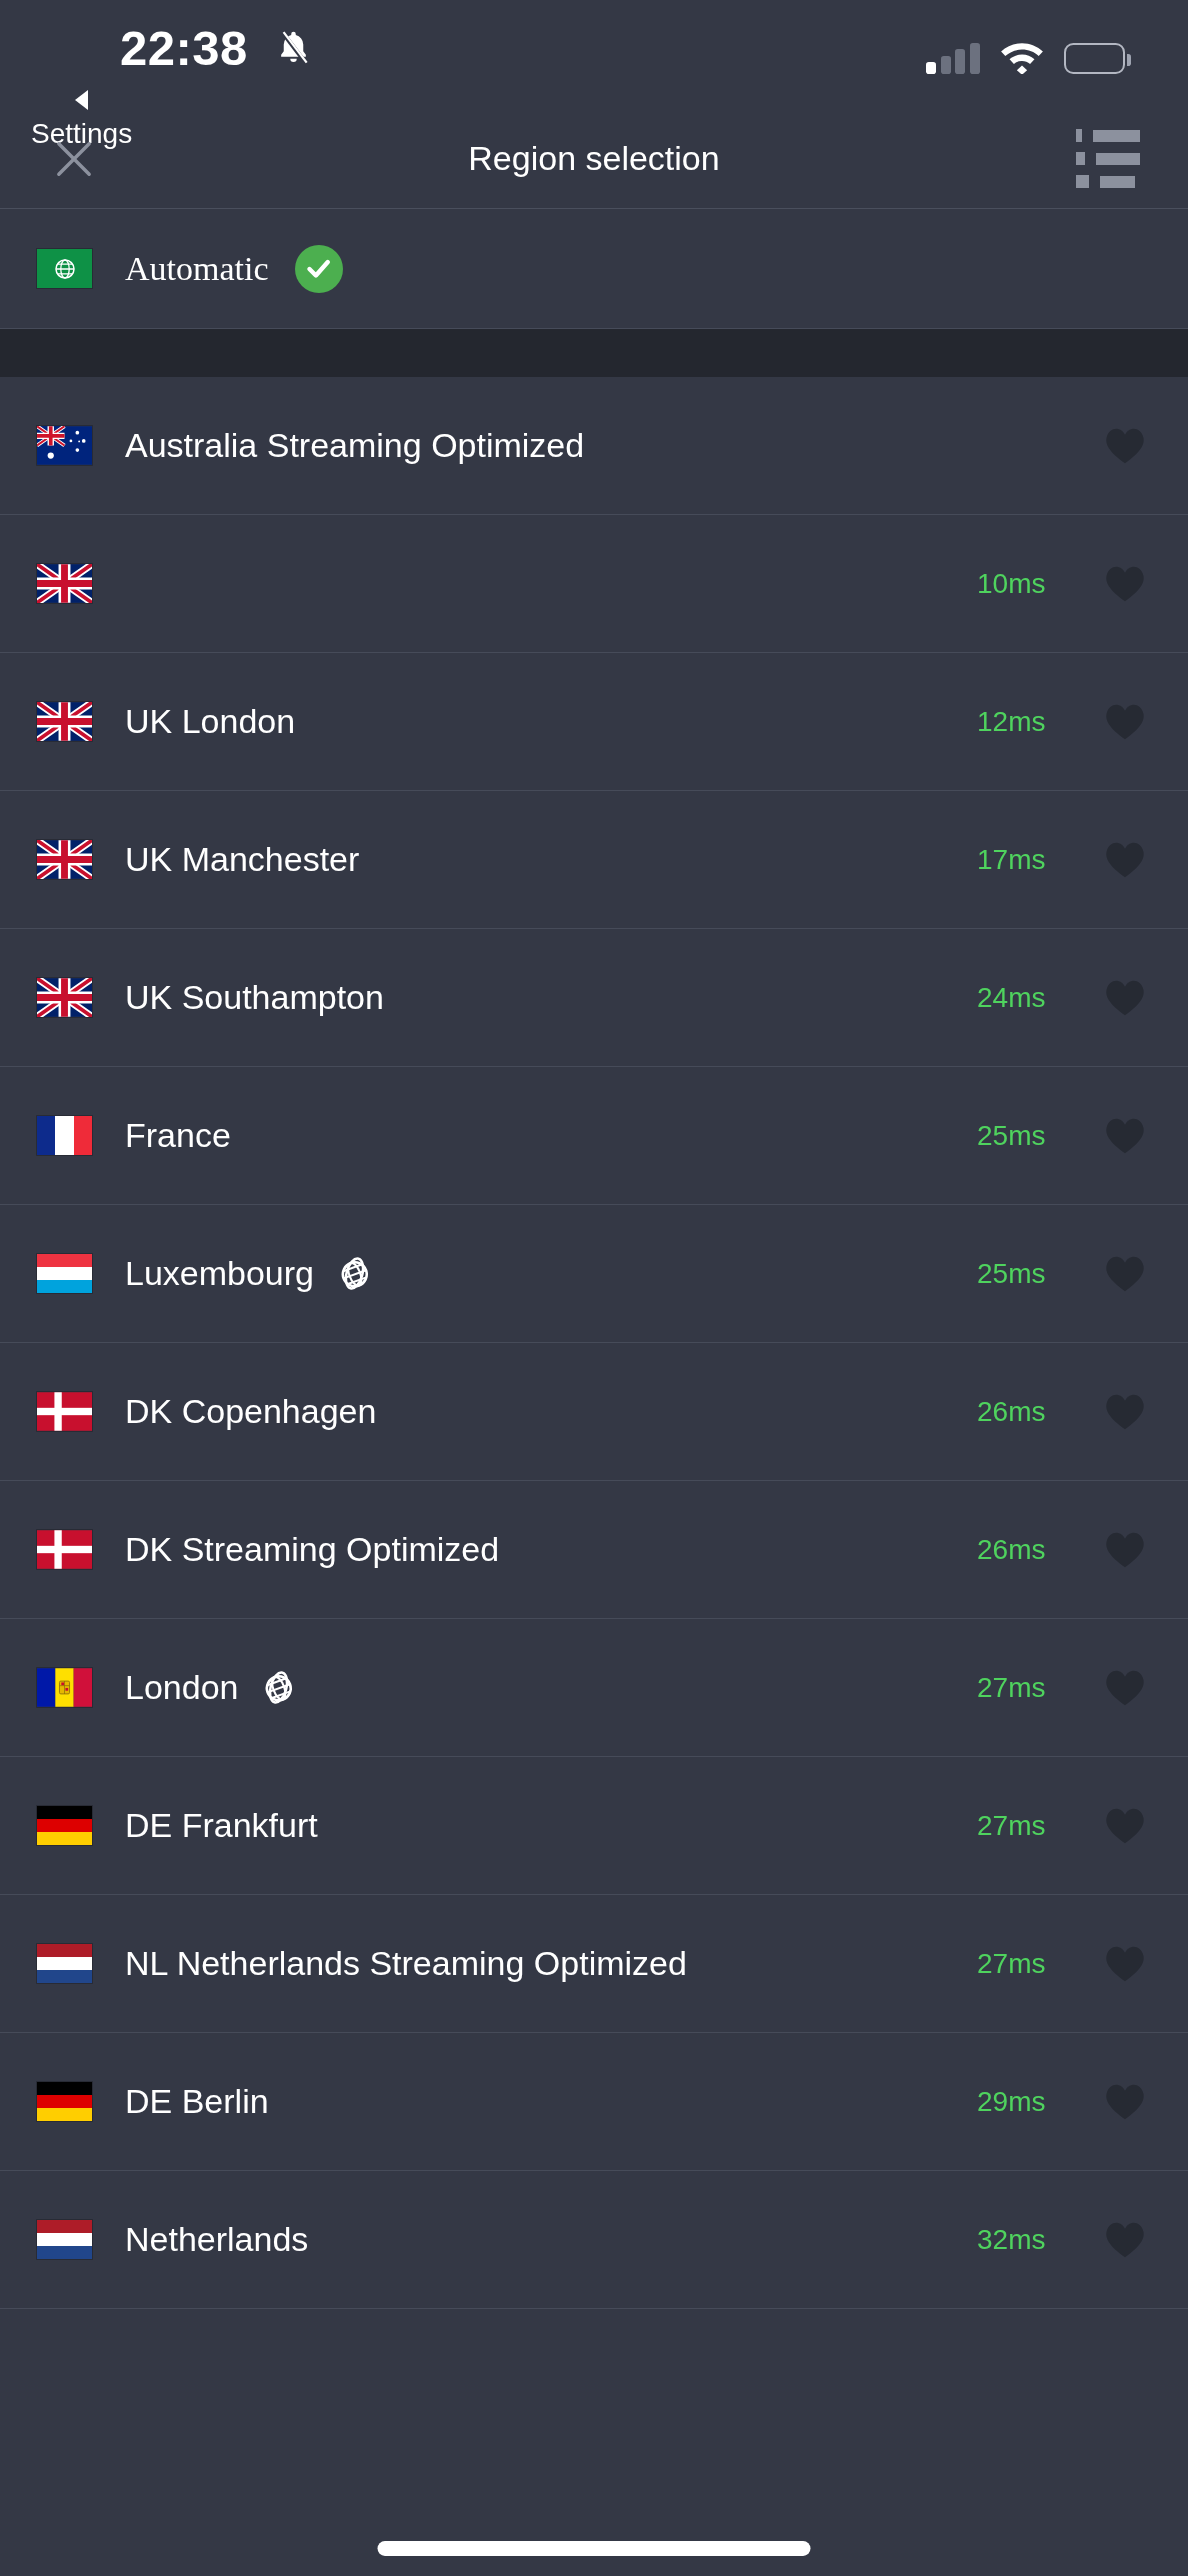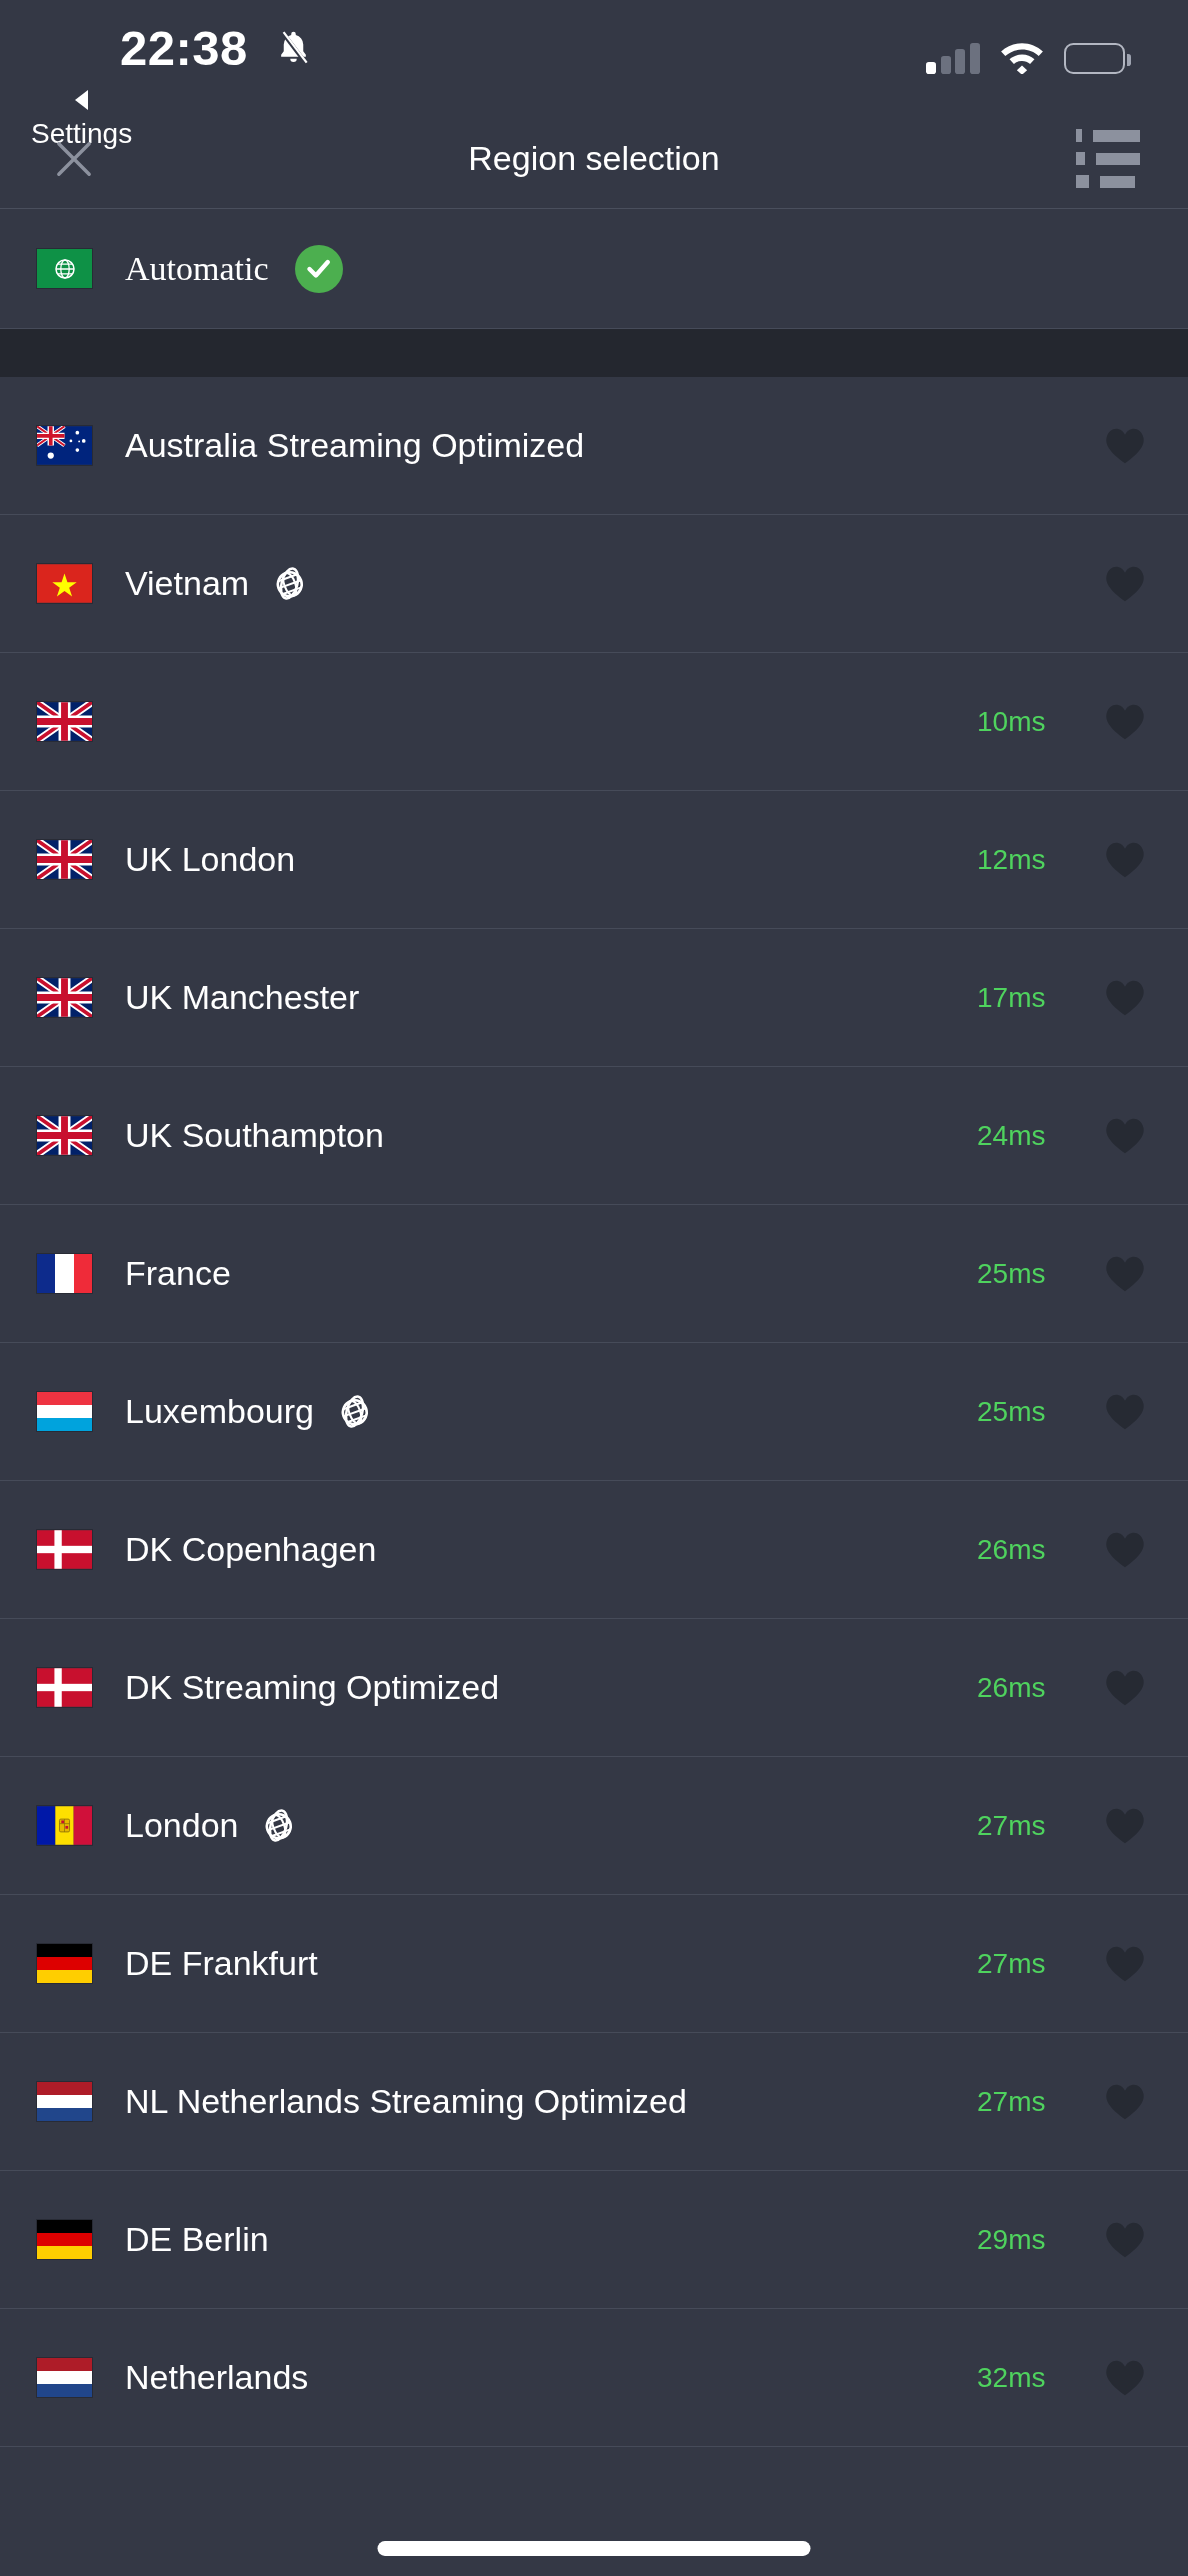--- a/index.html
+++ b/index.html
@@ -281,44 +281,20 @@
       <span class="ping"></span>
       <span class="heart">
   <svg viewBox="0 0 24 22" width="42" height="39">
     <path fill="#262a33" d="M12 21.2 C3 14.6 0.6 10.4 1.5 6.4 C2.3 2.9 5.3 1 8.1 1.6 C9.9 2 11.2 3.3 12 4.9 C12.8 3.3 14.1 2 15.9 1.6 C18.7 1 21.7 2.9 22.5 6.4 C23.4 10.4 21 14.6 12 21.2 Z"></path>
   </svg>
 </span>
     </div>
     <div class="row">
       <span class="flag">
   <svg viewBox="0 0 60 42" width="55" height="39">
-    <rect width="60" height="42" fill="#da251d"></rect>
-    <path fill="#ffff00" d="M30 10 L33.2 19.6 L43.3 19.6 L35.1 25.5 L38.3 35.1 L30 29.2 L21.7 35.1 L24.9 25.5 L16.7 19.6 L26.8 19.6 Z"></path>
-  </svg>
-</span>
-      <span class="row-label">Vietnam</span>
-      <span class="globe-badge">
-  <svg viewBox="0 0 24 24" width="41" height="41" style="transform:rotate(-20deg)">
-    <circle cx="12" cy="12.5" r="7" fill="none" stroke="#ffffff" stroke-width="1.5"></circle>
-    <ellipse cx="12" cy="12.5" rx="3.2" ry="7" fill="none" stroke="#ffffff" stroke-width="1.2"></ellipse>
-    <path d="M5 12.5h14 M6.3 8.5h11.4 M6.3 16.5h11.4" stroke="#ffffff" stroke-width="1.2" fill="none"></path>
-    <ellipse cx="12" cy="12" rx="9" ry="4.6" fill="none" stroke="#ffffff" stroke-width="1.5" transform="rotate(-55 12 12)"></ellipse>
-  </svg>
-</span>
-      <span class="spacer"></span>
-      <span class="ping"></span>
-      <span class="heart">
-  <svg viewBox="0 0 24 22" width="42" height="39">
-    <path fill="#262a33" d="M12 21.2 C3 14.6 0.6 10.4 1.5 6.4 C2.3 2.9 5.3 1 8.1 1.6 C9.9 2 11.2 3.3 12 4.9 C12.8 3.3 14.1 2 15.9 1.6 C18.7 1 21.7 2.9 22.5 6.4 C23.4 10.4 21 14.6 12 21.2 Z"></path>
-  </svg>
-</span>
-    </div>
-    <div class="row">
-      <span class="flag">
-  <svg viewBox="0 0 60 42" width="55" height="39">
     <rect width="60" height="42" fill="#012169"></rect>
     <path d="M0 0 L60 42 M60 0 L0 42" stroke="#ffffff" stroke-width="8"></path>
     <path d="M0 0 L60 42 M60 0 L0 42" stroke="#c8102e" stroke-width="4"></path>
     <path d="M30 0 V42 M0 21 H60" stroke="#ffffff" stroke-width="13"></path>
     <path d="M30 0 V42 M0 21 H60" stroke="#c8102e" stroke-width="7.5"></path>
   </svg>
 </span>
       <span class="spacer"></span>
       <span class="ping">10ms</span>
       <span class="heart">

